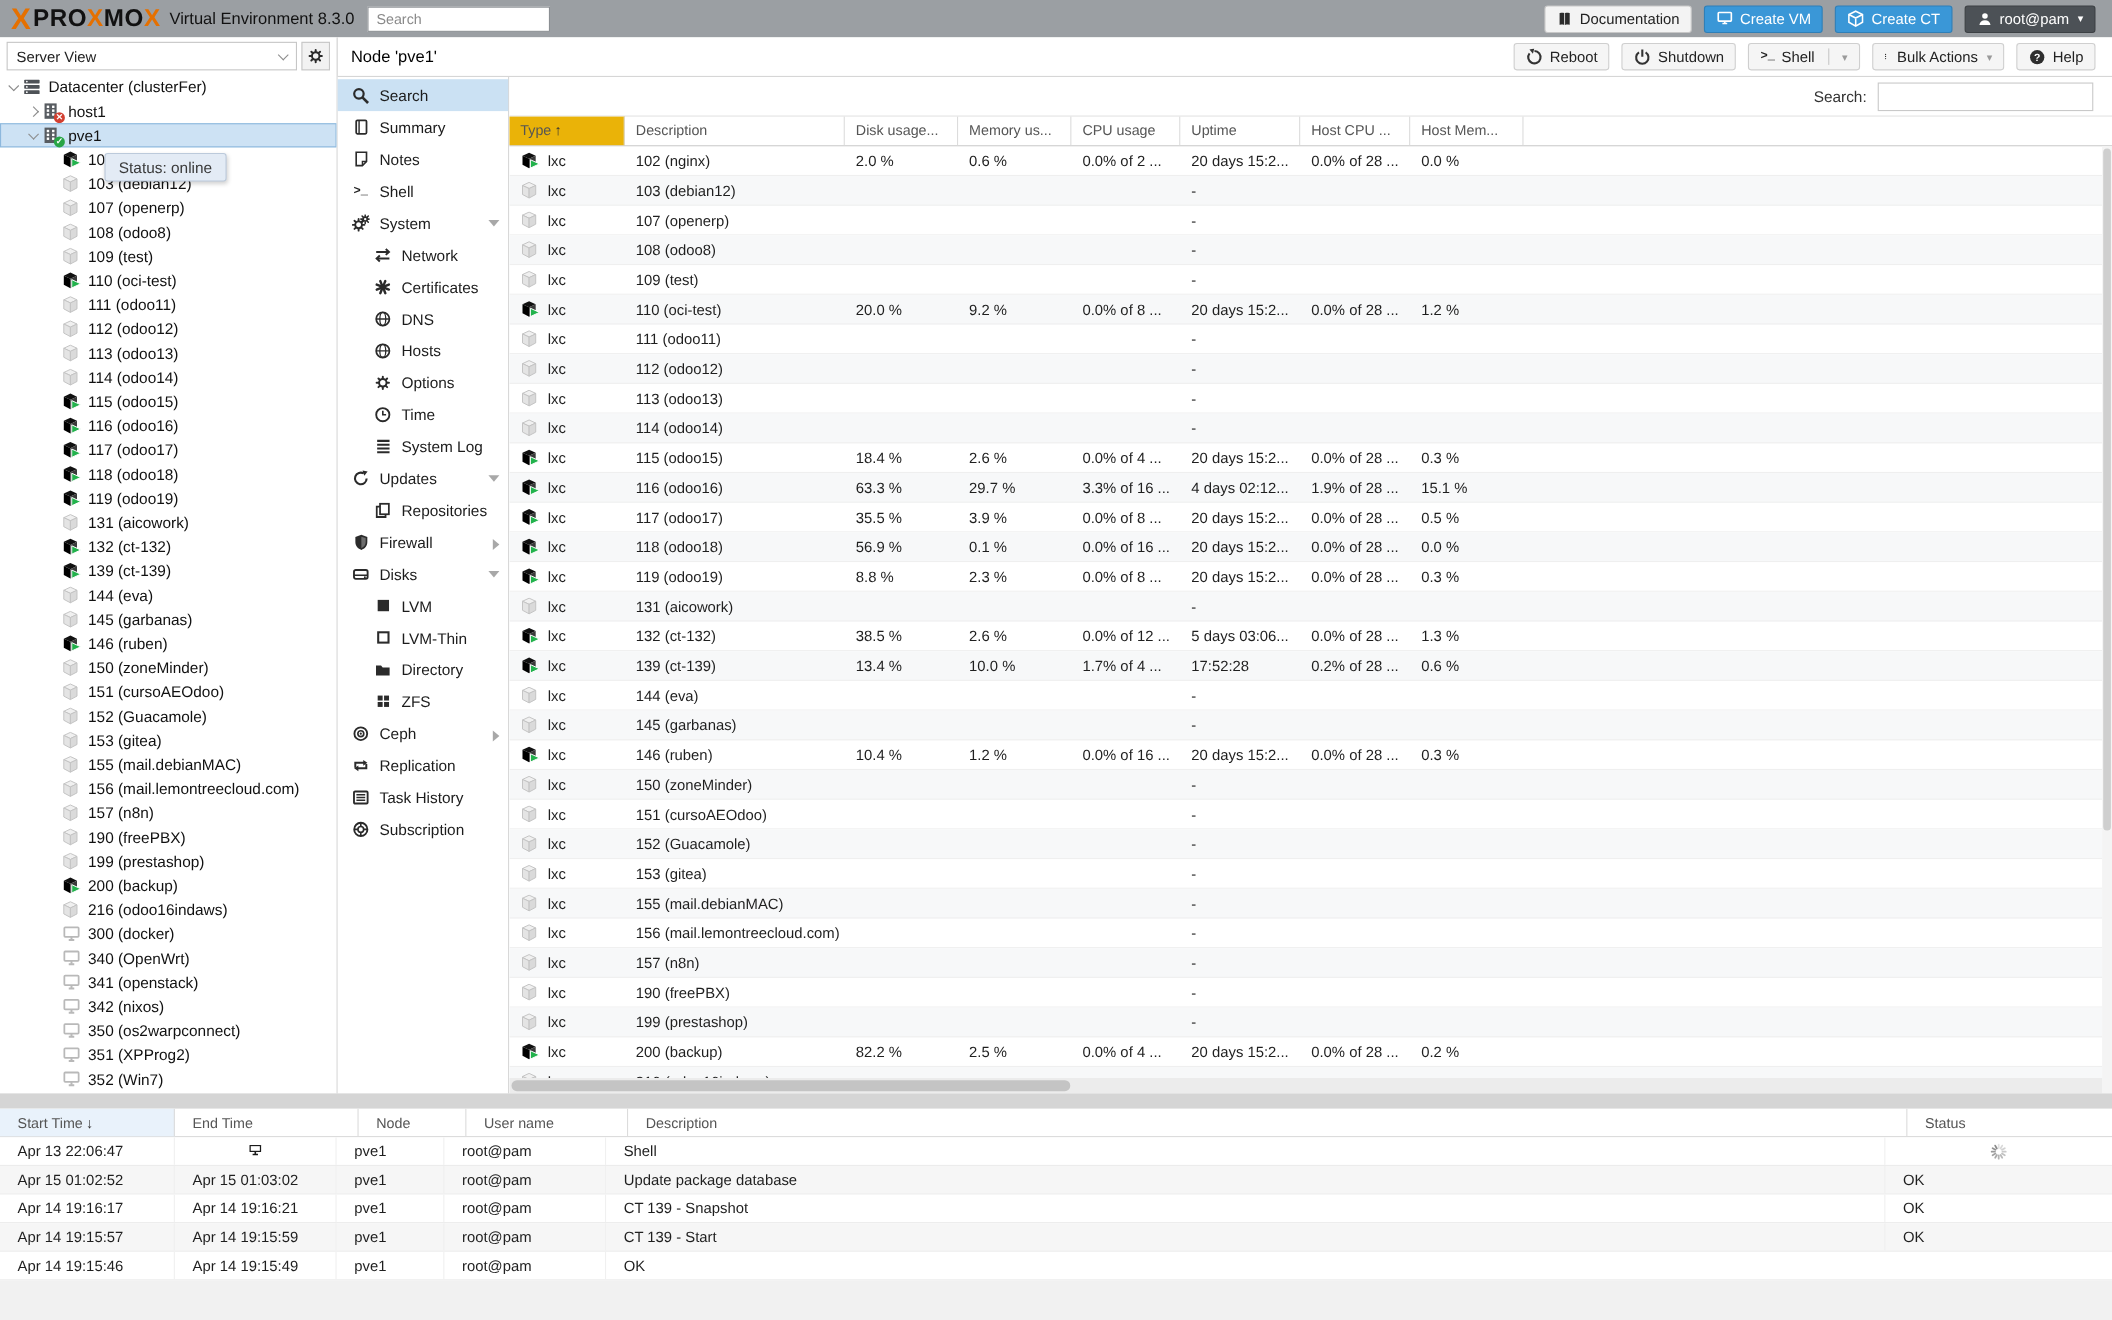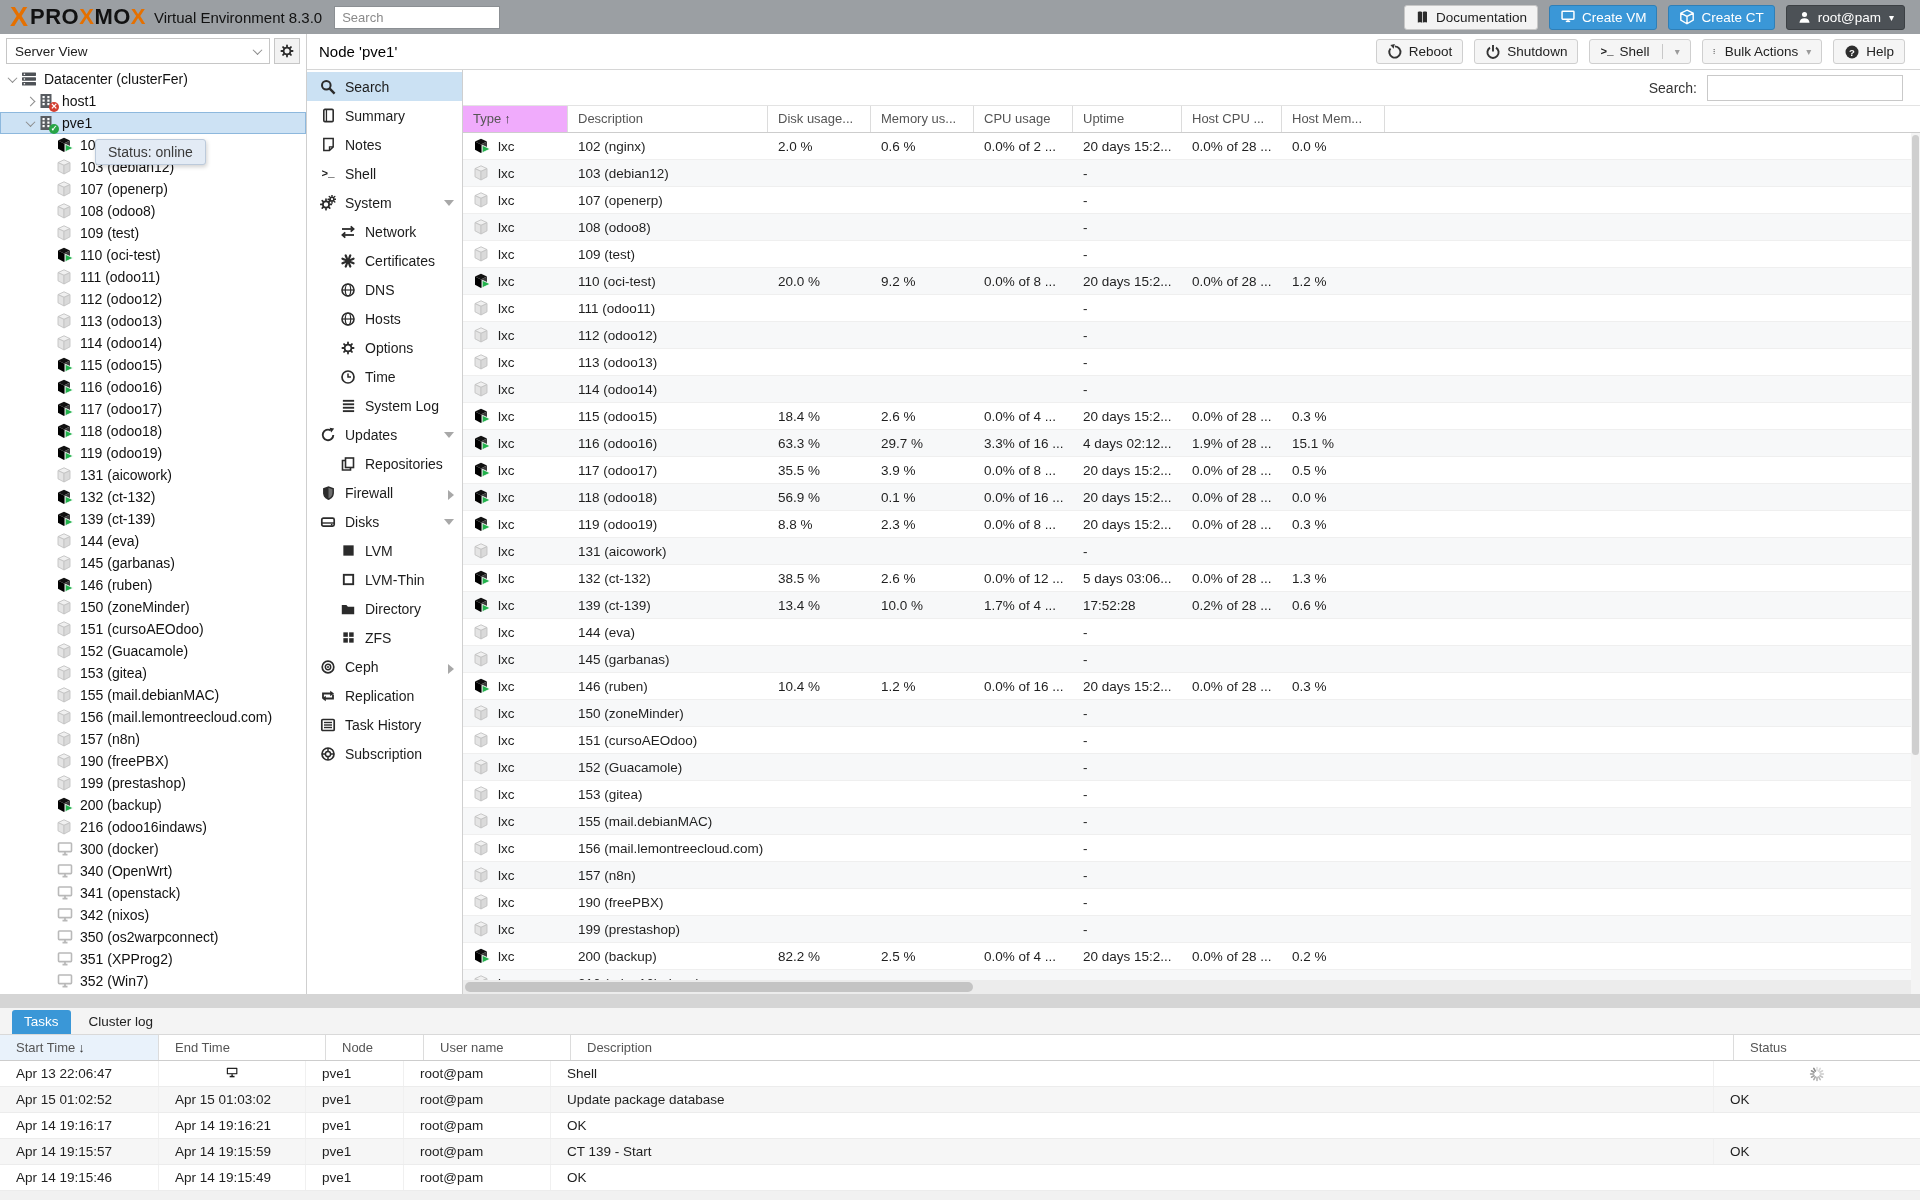--- a/index.html
+++ b/index.html
@@ -85,21 +85,21 @@
   .grid-area { position:absolute; left:463px; top:70px; width:1457px; height:924px;
     background:#fff; overflow:hidden; }
   .grid-searchbar { height:36px; display:flex; align-items:center; justify-content:flex-end;
     border-bottom:1px solid #e3e3e3; }
   .grid-search-label { font-size:14px; color:#333; margin-right:10px; }
   .grid-search-input { width:196px; height:26px; border:1px solid #c9c9c9; background:#fff;
     margin-right:17px; padding:0 6px; font-family:inherit; font-size:13px; }
   .ghead { display:flex; height:27px; border-bottom:1px solid #cdcdcd; }
   .gh { font-size:13px; color:#555; line-height:26px; padding-left:10px;
     border-right:1px solid #dcdcdc; white-space:nowrap; overflow:hidden; flex:none; }
-  .gh.sorted { background:#f0abfc; }
+  .gh.sorted { background:#eab308; }
   .gh .arrow { color:#333; margin-left:3px; }
   .grows { position:absolute; left:0; top:63px; right:9px; bottom:0; overflow:hidden; }
   .grow { display:flex; height:27px; align-items:center; border-bottom:1px solid #efefef; }
   .grow.alt { background:#f7f8f9; }
   .gc { padding-left:10px; font-size:13.5px; color:#1f1f1f; white-space:nowrap;
     overflow:hidden; flex:none; display:flex; align-items:center; gap:7px; }
   .vscroll { position:absolute; right:0; top:63px; width:9px; bottom:0; background:#f4f4f4; }
   .vscroll .thumb { position:absolute; left:1px; right:1px; top:2px; height:620px;
     background:#cfcfcf; border-radius:4px; }
   .hscroll { position:absolute; left:0; right:9px; bottom:0; height:14px; background:#ececec; }
@@ -1693,24 +1693,20 @@
         <div class="thumb"></div>
       </div>
     <div class="hscroll">
         <div class="thumb"></div>
       </div>
   </div>
 
   <div class="splitter"></div>
 
   <div class="tasks-panel">
-    <div class="task-tabs">
-      <span class="ttab active">Tasks</span>
-      <span class="ttab">Cluster log</span>
-    </div>
     <div class="thead" id="task-head">
         <span class="th sorted" style="width:159px">Start Time<span class="arrow" style="color:#333;margin-left:3px">↓</span></span>
         <span class="th" style="width:167px">End Time</span>
         <span class="th" style="width:98px">Node</span>
         <span class="th" style="width:147px">User name</span>
         <span class="th" style="width:1163px">Description</span>
         <span class="th" style="width:206px">Status</span>
       </div>
     <div class="trows" id="task-rows">
         <div class="trow">
@@ -1753,20 +1749,21 @@
           <span class="td" style="width:98px">pve1</span>
           <span class="td" style="width:147px">root@pam</span>
           <span class="td" style="width:1163px">Update package database</span>
           <span class="td" style="width:206px;border-right:none">OK</span>
         </div>
         <div class="trow">
           <span class="td" style="width:159px">Apr 14 19:16:17</span>
           <span class="td" style="width:147px">Apr 14 19:16:21</span>
           <span class="td" style="width:98px">pve1</span>
           <span class="td" style="width:147px">root@pam</span>
+          <span class="td" style="width:1163px">CT 139 - Snapshot</span>
           <span class="td" style="width:206px;border-right:none">OK</span>
         </div>
         <div class="trow alt">
           <span class="td" style="width:159px">Apr 14 19:15:57</span>
           <span class="td" style="width:147px">Apr 14 19:15:59</span>
           <span class="td" style="width:98px">pve1</span>
           <span class="td" style="width:147px">root@pam</span>
           <span class="td" style="width:1163px">CT 139 - Start</span>
           <span class="td" style="width:206px;border-right:none">OK</span>
         </div>

